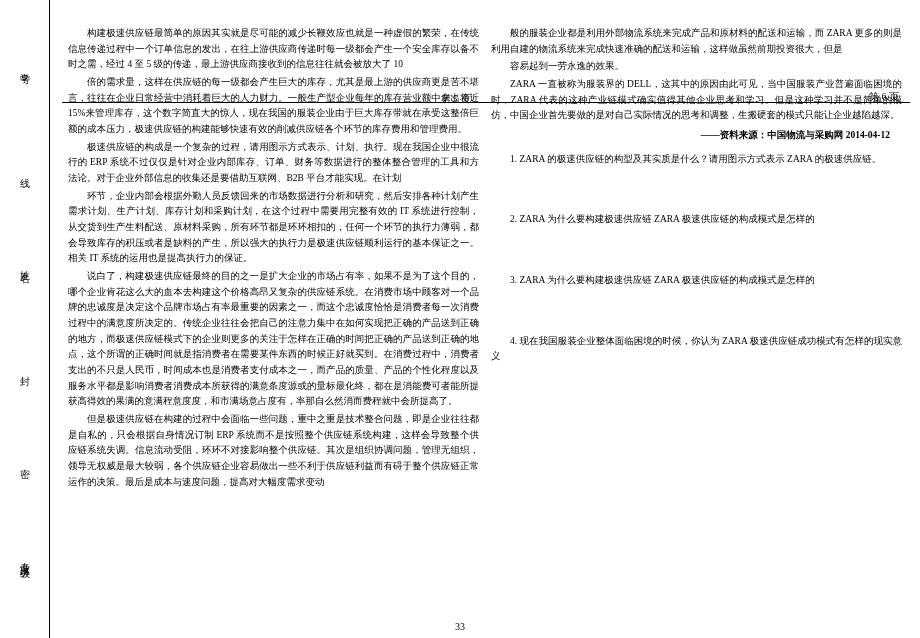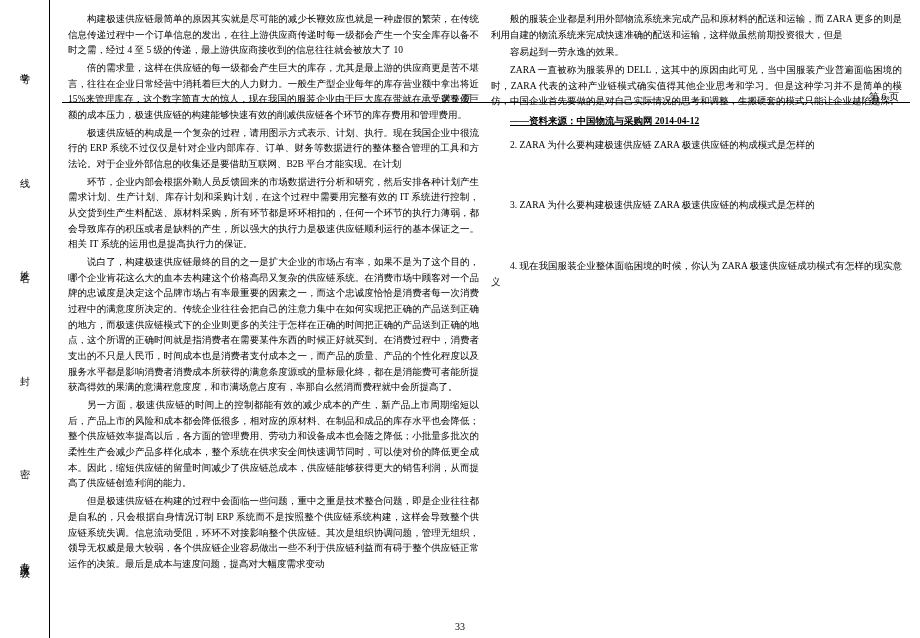--- a/index.html
+++ b/index.html
@@ -38,34 +38,34 @@
     align-items: center;
   }
   .spine-sep {
     writing-mode: vertical-rl;
     font-size: 10px;
     letter-spacing: 4px;
   }
   .content {
     flex: 1;
     display: flex;
-    padding: 12px 12px 4px 12px;
+    padding: 26px 12px 4px 12px;
     box-sizing: border-box;
   }
   .col {
     flex: 1;
     padding: 0 6px;
     box-sizing: border-box;
     line-height: 1.65;
     font-size: 9.5px;
     text-align: justify;
   }
   .col p { margin: 0 0 2px 0; text-indent: 2em; }
   .col .no-indent { text-indent: 0; }
-  .col .source { text-align: left; font-weight: bold; margin: 4px 12px 8px 0; text-decoration: underline; }
+  .col .source { text-align: right; font-weight: bold; margin: 4px 12px 8px 0; }
   .col .heading { font-weight: bold; text-indent: 2em; margin-top:4px;}
   .col .question { text-indent: 2em; margin-bottom: 45px; }
   .page-header {
     position: absolute;
     top: 92px;
     left: 440px;
     font-size: 10px;
     font-style: italic;
   }
   .page-header-right {
@@ -109,28 +109,28 @@
       </div>
   </div>
 
   <div class="content">
     <div class="col">
       <p>构建极速供应链最简单的原因其实就是尽可能的减少长鞭效应也就是一种虚假的繁荣，在传统信息传递过程中一个订单信息的发出，在往上游供应商传递时每一级都会产生一个安全库存以备不时之需，经过 4 至 5 级的传递，最上游供应商接收到的信息往往就会被放大了 10</p>
       <p>倍的需求量，这样在供应链的每一级都会产生巨大的库存，尤其是最上游的供应商更是苦不堪言，往往在企业日常经营中消耗着巨大的人力财力。一般生产型企业每年的库存营业额中拿出将近 15%来管理库存，这个数字简直大的惊人，现在我国的服装企业由于巨大库存带就在承受这整倍巨额的成本压力，极速供应链的构建能够快速有效的削减供应链各个环节的库存费用和管理费用。</p>
       <p>极速供应链的构成是一个复杂的过程，请用图示方式表示、计划、执行。现在我国企业中很流行的 ERP 系统不过仅仅是针对企业内部库存、订单、财务等数据进行的整体整合管理的工具和方法论。对于企业外部信息的收集还是要借助互联网、B2B 平台才能实现。在计划</p>
       <p>环节，企业内部会根据外勤人员反馈回来的市场数据进行分析和研究，然后安排各种计划产生需求计划、生产计划、库存计划和采购计划，在这个过程中需要用完整有效的 IT 系统进行控制，从交货到生产生料配送、原材料采购，所有环节都是环环相扣的，任何一个环节的执行力薄弱，都会导致库存的积压或者是缺料的产生，所以强大的执行力是极速供应链顺利运行的基本保证之一。相关 IT 系统的运用也是提高执行力的保证。</p>
       <p>说白了，构建极速供应链最终的目的之一是扩大企业的市场占有率，如果不是为了这个目的，哪个企业肯花这么大的血本去构建这个价格高昂又复杂的供应链系统。在消费市场中顾客对一个品牌的忠诚度是决定这个品牌市场占有率最重要的因素之一，而这个忠诚度恰恰是消费者每一次消费过程中的满意度所决定的。传统企业往往会把自己的注意力集中在如何实现把正确的产品送到正确的地方，而极速供应链模式下的企业则更多的关注于怎样在正确的时间把正确的产品送到正确的地点，这个所谓的正确时间就是指消费者在需要某件东西的时候正好就买到。在消费过程中，消费者支出的不只是人民币，时间成本也是消费者支付成本之一，而产品的质量、产品的个性化程度以及服务水平都是影响消费者消费成本所获得的满意条度源或的量标最化终，都在是消能费可者能所提获高得效的果满的意满程意度度，和市满场意占度有，率那自么然消而费程就中会所提高了。</p>
-      <p>另一方面，极速供应链的时间上的控制都能有效的减少成本的产生，新产品上市周期缩短以后，产品上市的风险和成本都会降低很多，相对应的原材料、在制品和成品的库存水平也会降低；整个供应链效率提高以后，各方面的管理费用、劳动力和设备成本也会随之降低；小批量多批次的柔性生产会减少产品多样化成本，整个系统在供求安全间快速调节同时，可以使对价的降低更全成本。因此，缩短供应链的留量时间减少了供应链总成本，供应链能够获得更大的销售利润，从而提高了供应链创造利润的能力。</p>
       <p>但是极速供应链在构建的过程中会面临一些问题，重中之重是技术整合问题，即是企业往往都是自私的，只会根据自身情况订制 ERP 系统而不是按照整个供应链系统构建，这样会导致整个供应链系统失调。信息流动受阻，环环不对接影响整个供应链。其次是组织协调问题，管理无组织，领导无权威是最大较弱，各个供应链企业容易做出一些不利于供应链利益而有碍于整个供应链正常运作的决策。最后是成本与速度问题，提高对大幅度需求变动</p>
     </div>
     <div class="col">
       <p>般的服装企业都是利用外部物流系统来完成产品和原材料的配送和运输，而 ZARA 更多的则是利用自建的物流系统来完成快速准确的配送和运输，这样做虽然前期投资很大，但是</p>
       <p>容易起到一劳永逸的效果。</p>
       <p>ZARA 一直被称为服装界的 DELL，这其中的原因由此可见，当中国服装产业普遍面临困境的时，ZARA 代表的这种产业链模式确实值得其他企业思考和学习。但是这种学习并不是简单的模仿，中国企业首先要做的是对自己实际情况的思考和调整，生搬硬套的模式只能让企业越陷越深。</p>
       <p class="source">——资料来源：中国物流与采购网 2014-04-12</p>
+      <p class="question">1. ZARA 的极速供应链的构型及其实质是什么？请用图示方式表示 ZARA 的极速供应链。</p>
       <p class="question">2. ZARA 为什么要构建极速供应链 ZARA 极速供应链的构成模式是怎样的</p>
       <p class="question">3. ZARA 为什么要构建极速供应链 ZARA 极速供应链的构成模式是怎样的</p>
       <p class="no-indent" style="text-indent:2em">4. 现在我国服装企业整体面临困境的时候，你认为 ZARA 极速供应链成功模式有怎样的现实意义</p>
     </div>
   </div>
 </div>
 
 <div class="page-header">第 5 页</div>
 <div class="page-header-right">第 6 页</div>
 <div class="hr-top"></div>

